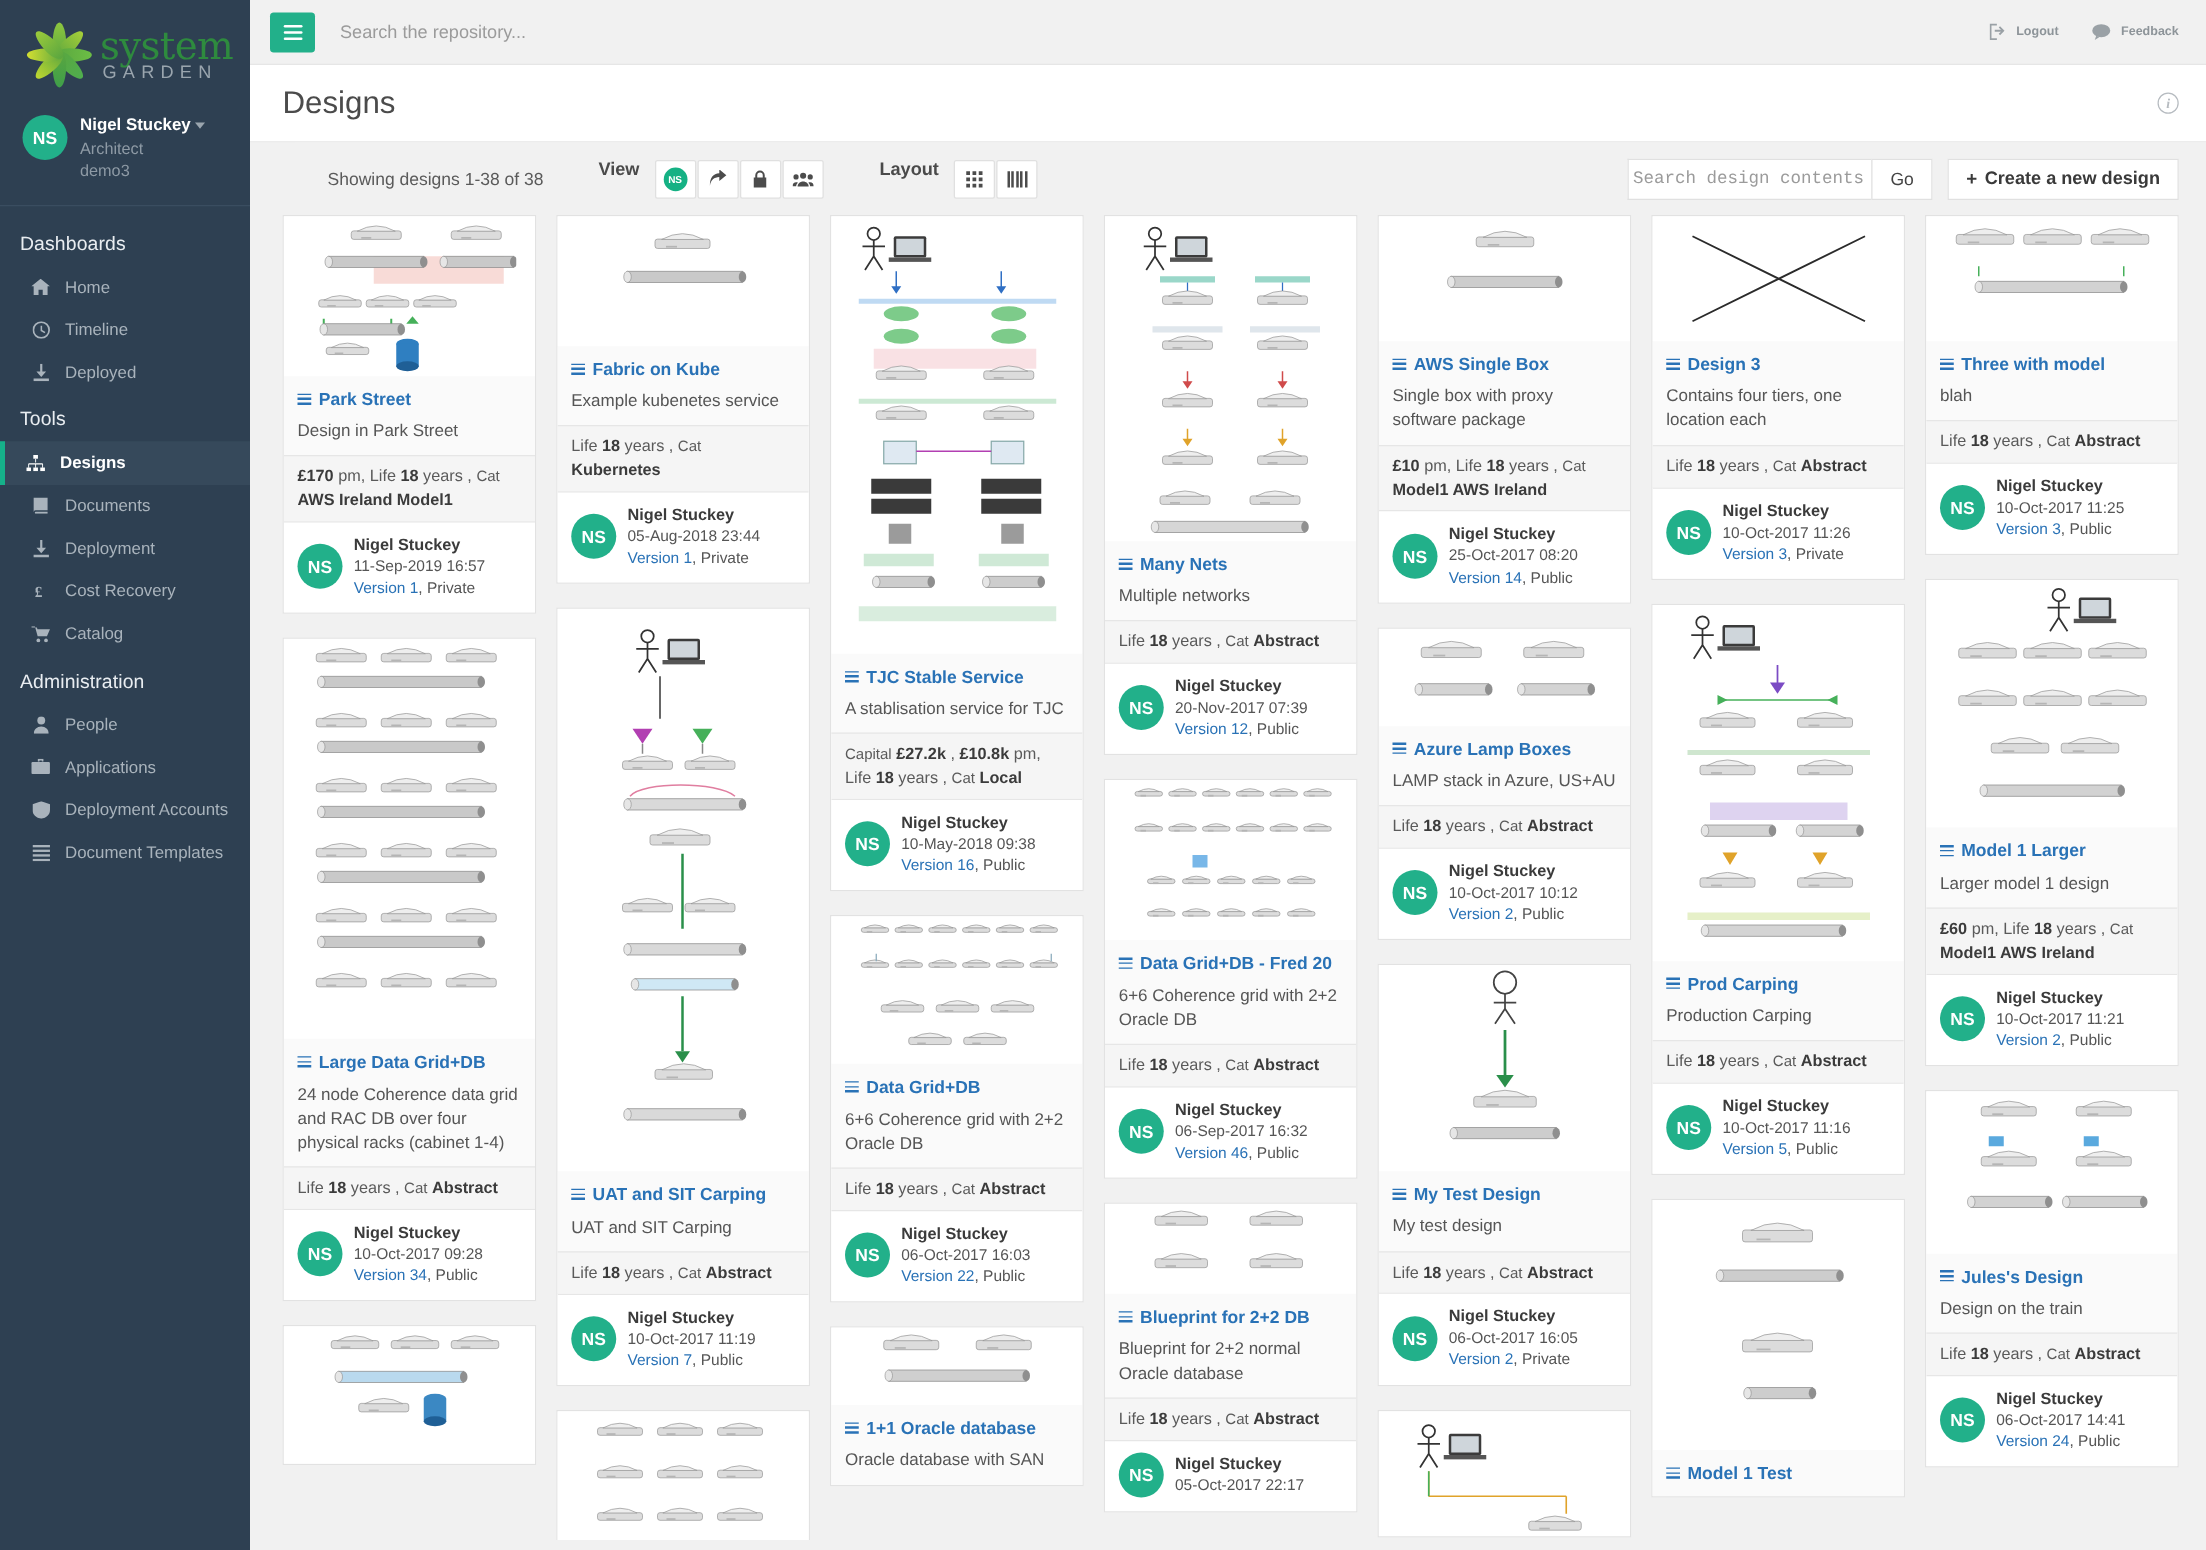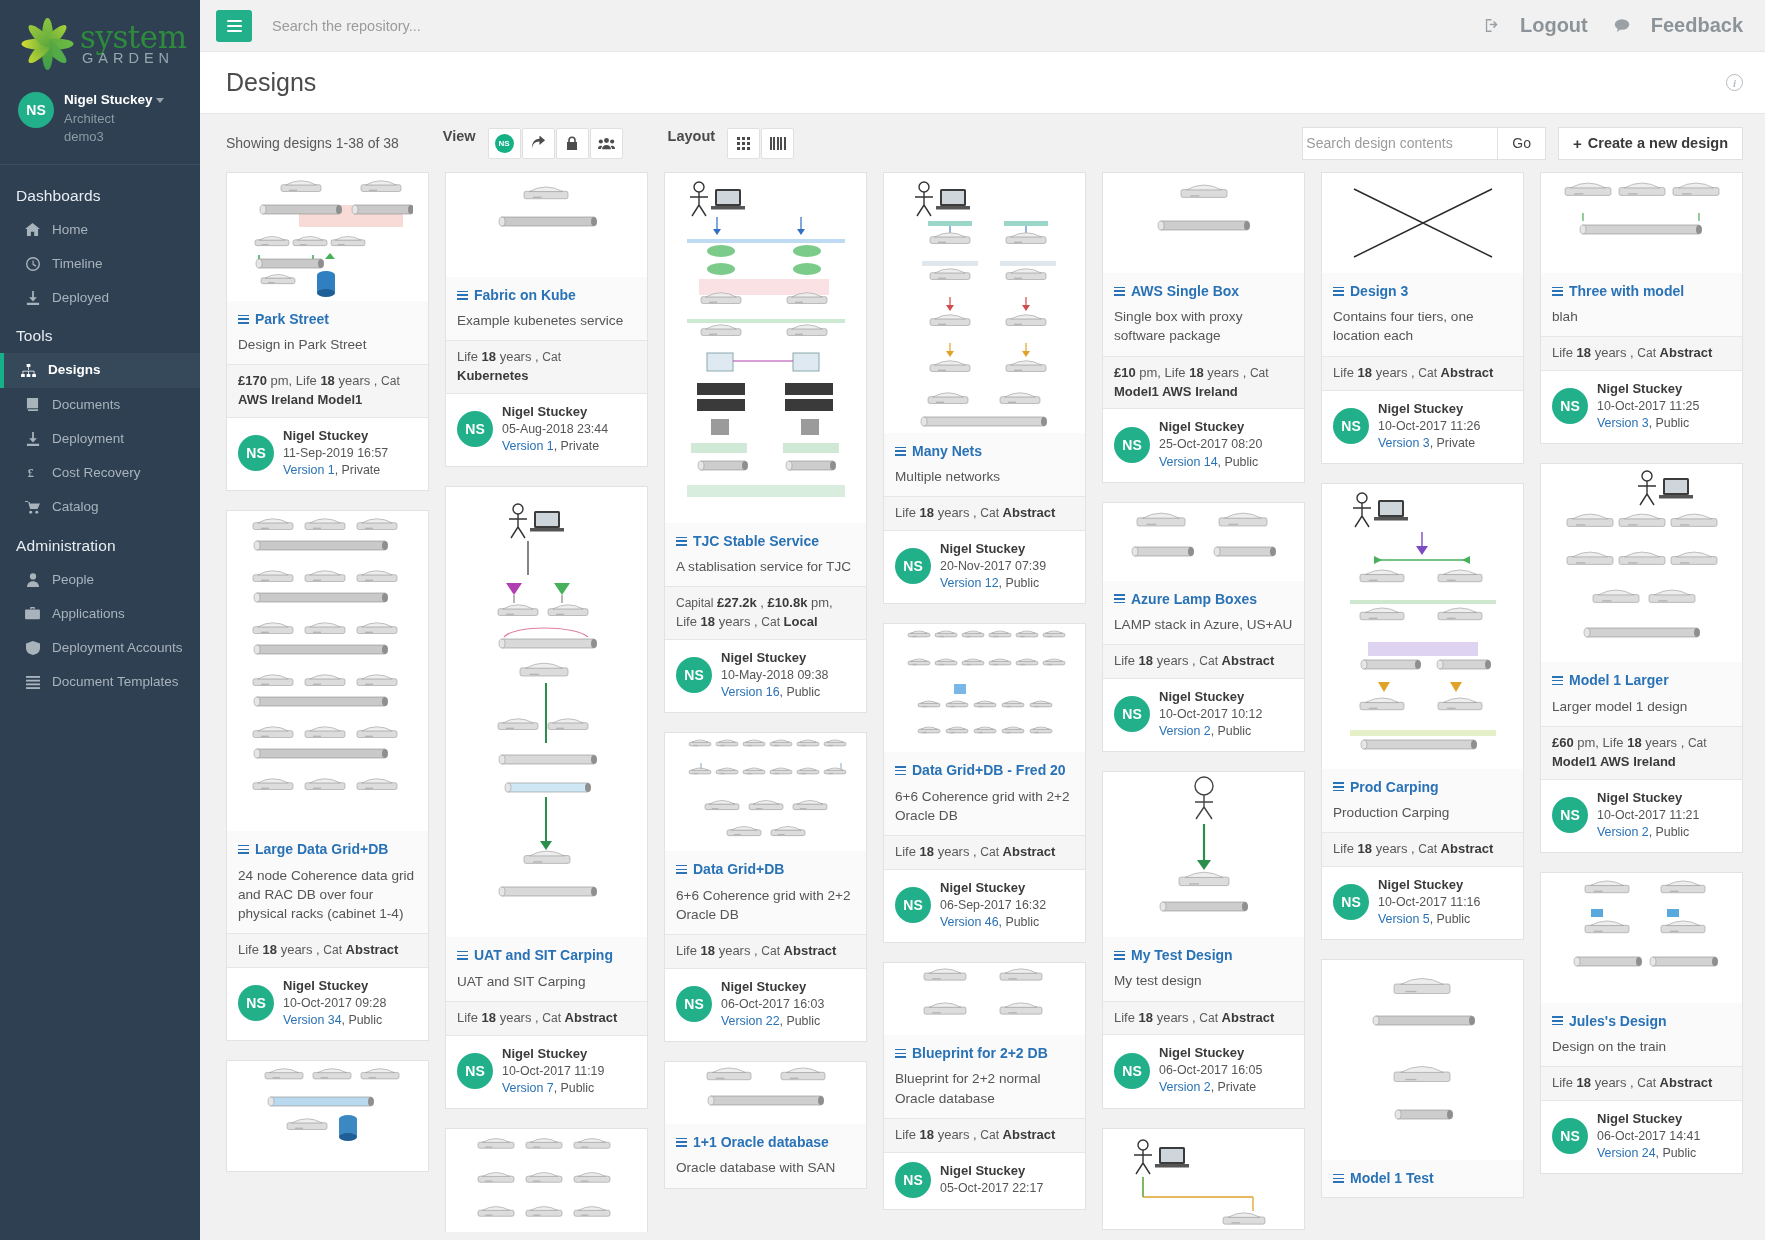--- a/index.html
+++ b/index.html
@@ -107,43 +107,43 @@
     margin: 3px 0; border-radius: 1px;
   }
   .repo-search {
     flex: 1; border: none; background: transparent; outline: none;
     margin-left: 18px; font-size: 14.5px; color: #4a4a4a;
     font-family: "Liberation Sans", sans-serif;
   }
   .repo-search::placeholder { color: #9b9b9b; }
   .top-links { display: flex; align-items: center; gap: 26px; }
   .top-link {
-    display: flex; align-items: center; gap: 21px;
-    color: #8d9499; font-size: 20px; cursor: pointer; font-weight: 600;
+    display: flex; align-items: center; gap: 8px;
+    color: #8d9499; font-size: 10px; cursor: pointer; font-weight: 600;
   }
   .top-link svg { fill: #9aa1a6; display: block; }
 
   .page-head {
     height: 62px; background: #fff;
     display: flex; align-items: center; padding: 0 22px 0 26px;
     border-bottom: 1px solid #e6e6e6;
   }
   .page-title { font-size: 25px; color: #4b4b4b; font-weight: 400; }
   .page-head-spacer { flex: 1; }
   .info-icon {
     width: 17px; height: 17px; border-radius: 50%;
     border: 1.6px solid #b6bbc0; color: #b6bbc0;
     font-size: 11px; font-weight: 700; font-style: italic;
     display: flex; align-items: center; justify-content: center;
     cursor: pointer; font-family: "Liberation Serif", serif;
   }
 
   .toolbar {
     height: 58px; display: flex; align-items: center;
-    padding: 0 22px 0 26px; background: #f1f1f1;
+    padding: 0 22px 0 26px; background: #f1f1f1; margin-left: 36px;
   }
   .showing { font-size: 14px; color: #5a5a5a; }
   .tool-group { display: flex; align-items: flex-start; gap: 12px; margin-left: 44px; }
   .tool-label { font-weight: 700; font-size: 14.5px; color: #4a4a4a; }
   .btn-set { display: flex; }
   .icon-btn {
     width: 33px; height: 31px; background: #fff; border: 1px solid #e0e0e0;
     display: flex; align-items: center; justify-content: center;
     cursor: pointer; margin-right: 1px; border-radius: 2px;
   }
@@ -155,21 +155,21 @@
   }
   .grid-dots { display: grid; grid-template-columns: repeat(3,3px); gap: 2px; }
   .grid-dots i { width: 3px; height: 3px; background: #4c4c4c; display: block; }
   .col-bars { display: flex; gap: 1.5px; }
   .col-bars i { width: 2px; height: 13px; background: #4c4c4c; display: block; }
   .toolbar-spacer { flex: 1; }
   .search-box { display: flex; }
   .search-design {
     width: 195px; height: 33px; border: 1px solid #e0e0e0; border-right: none;
     background: #fff; padding: 0 3px; font-size: 14px; outline: none;
-    color: #0f172a; font-family: Liberation Sans, sans-serif;
+    color: #0f172a; font-family: Liberation Mono, monospace;
   }
   .search-design::placeholder { color: #9b9b9b; }
   .go-btn {
     height: 33px; padding: 0 14px; background: #fff; border: 1px solid #e0e0e0;
     font-size: 14px; color: #444; cursor: pointer;
     display: flex; align-items: center;
     font-family: "Liberation Sans", sans-serif;
   }
   .create-btn {
     height: 33px; padding: 0 14px; margin-left: 12px;

